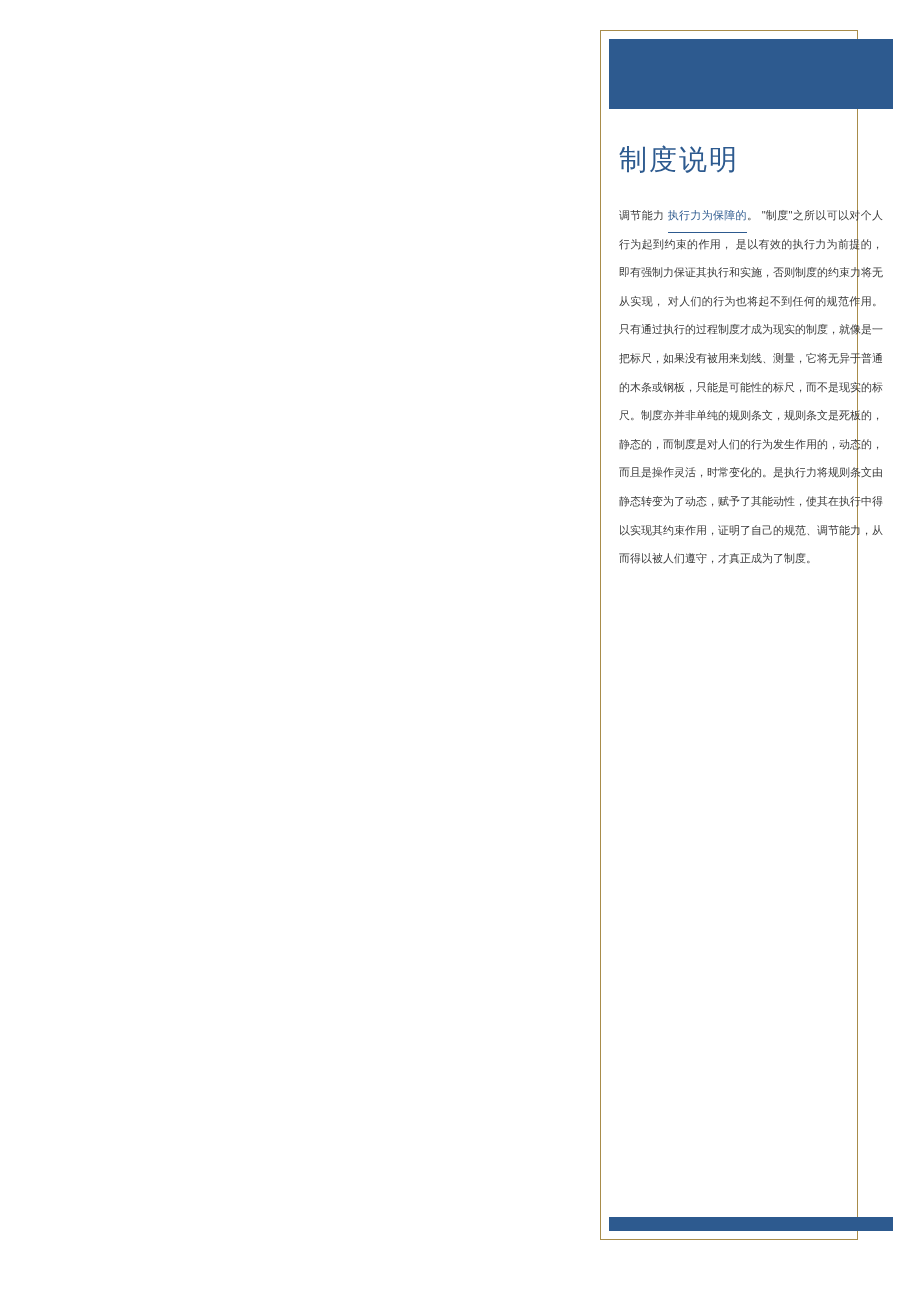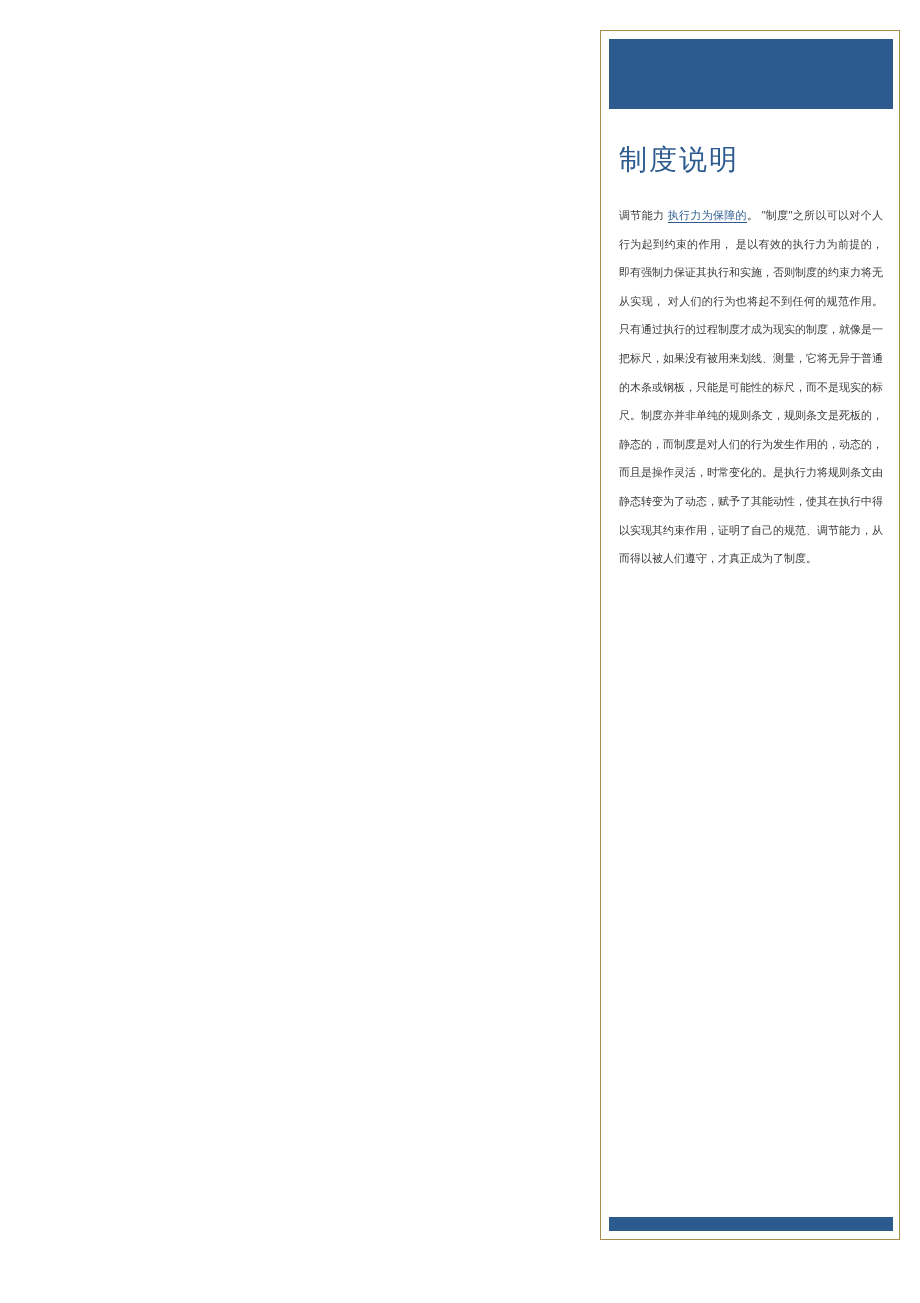--- a/index.html
+++ b/index.html
@@ -11,21 +11,21 @@
       width: 920px;
       height: 1303px;
       background: #ffffff;
       font-family: "Microsoft YaHei", "SimSun", sans-serif;
       position: relative;
     }
     .page-container {
       position: absolute;
       left: 600px;
       top: 30px;
-      width: 300px;
+      width: 258px;
       height: 1210px;
       border: 1px solid #a88c4a;
       background: #ffffff;
     }
     .header-band {
       position: absolute;
       left: 8px;
       top: 8px;
       width: 284px;
       height: 70px;
@@ -47,21 +47,21 @@
       width: 264px;
       font-size: 11px;
       color: #3a3a3a;
       line-height: 2.6;
       text-align: justify;
       text-justify: inter-ideograph;
     }
     .body-text .linked {
       color: #2d5a8f;
       border-bottom: 1px solid #2d5a8f;
-      padding-bottom: 1px;
+      padding-bottom: 11px;
       margin-top: 32px;
     }
     .footer-band {
       position: absolute;
       left: 8px;
       bottom: 8px;
       width: 284px;
       height: 14px;
       background: #2d5a8f;
     }

